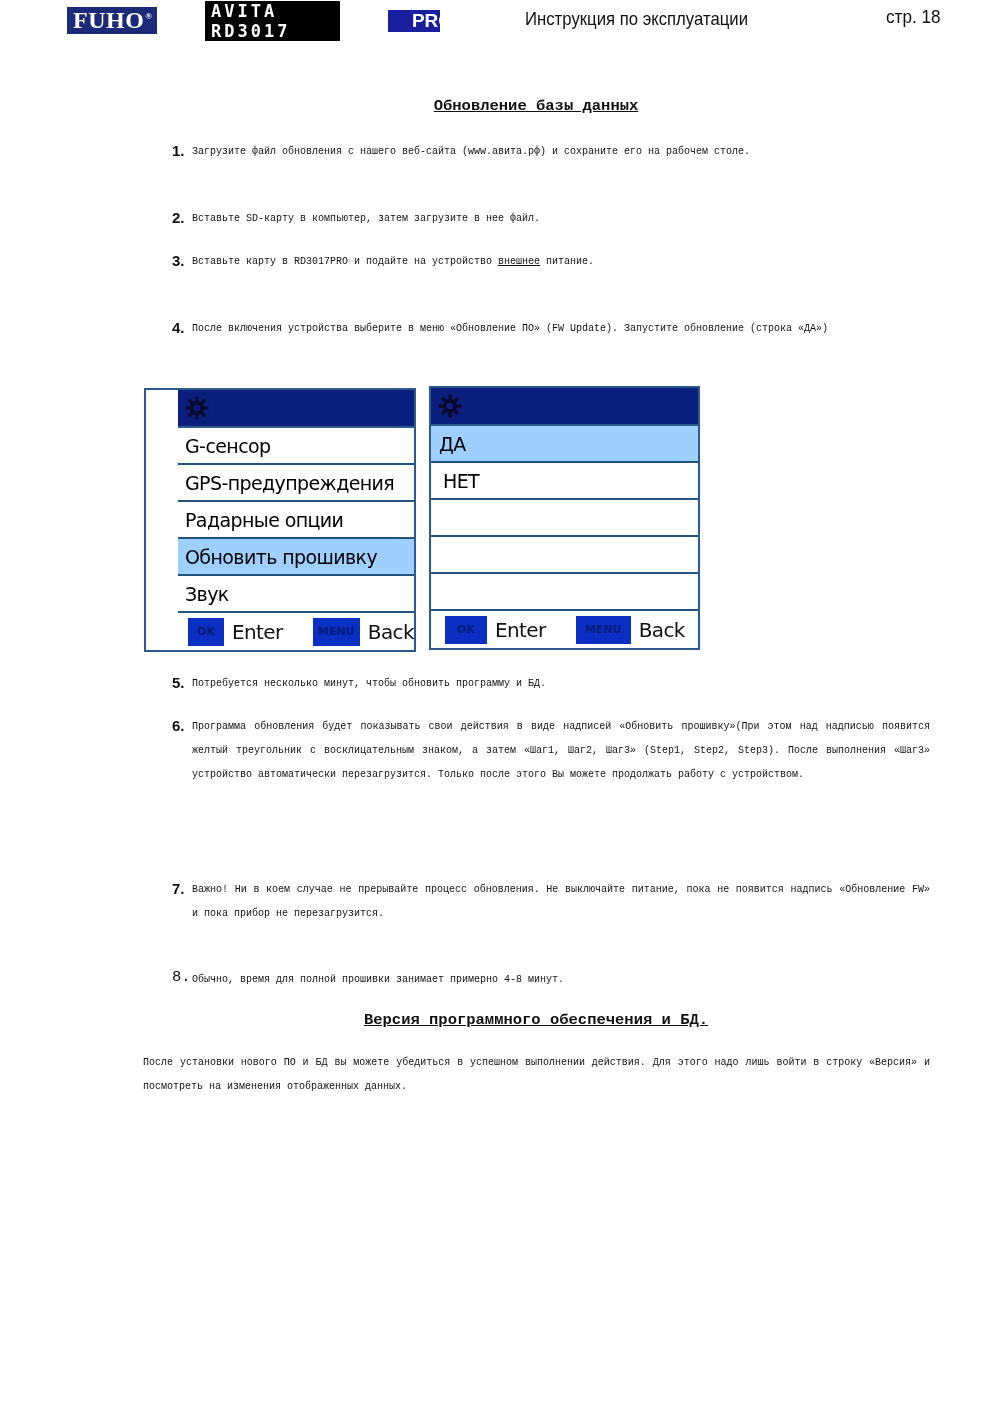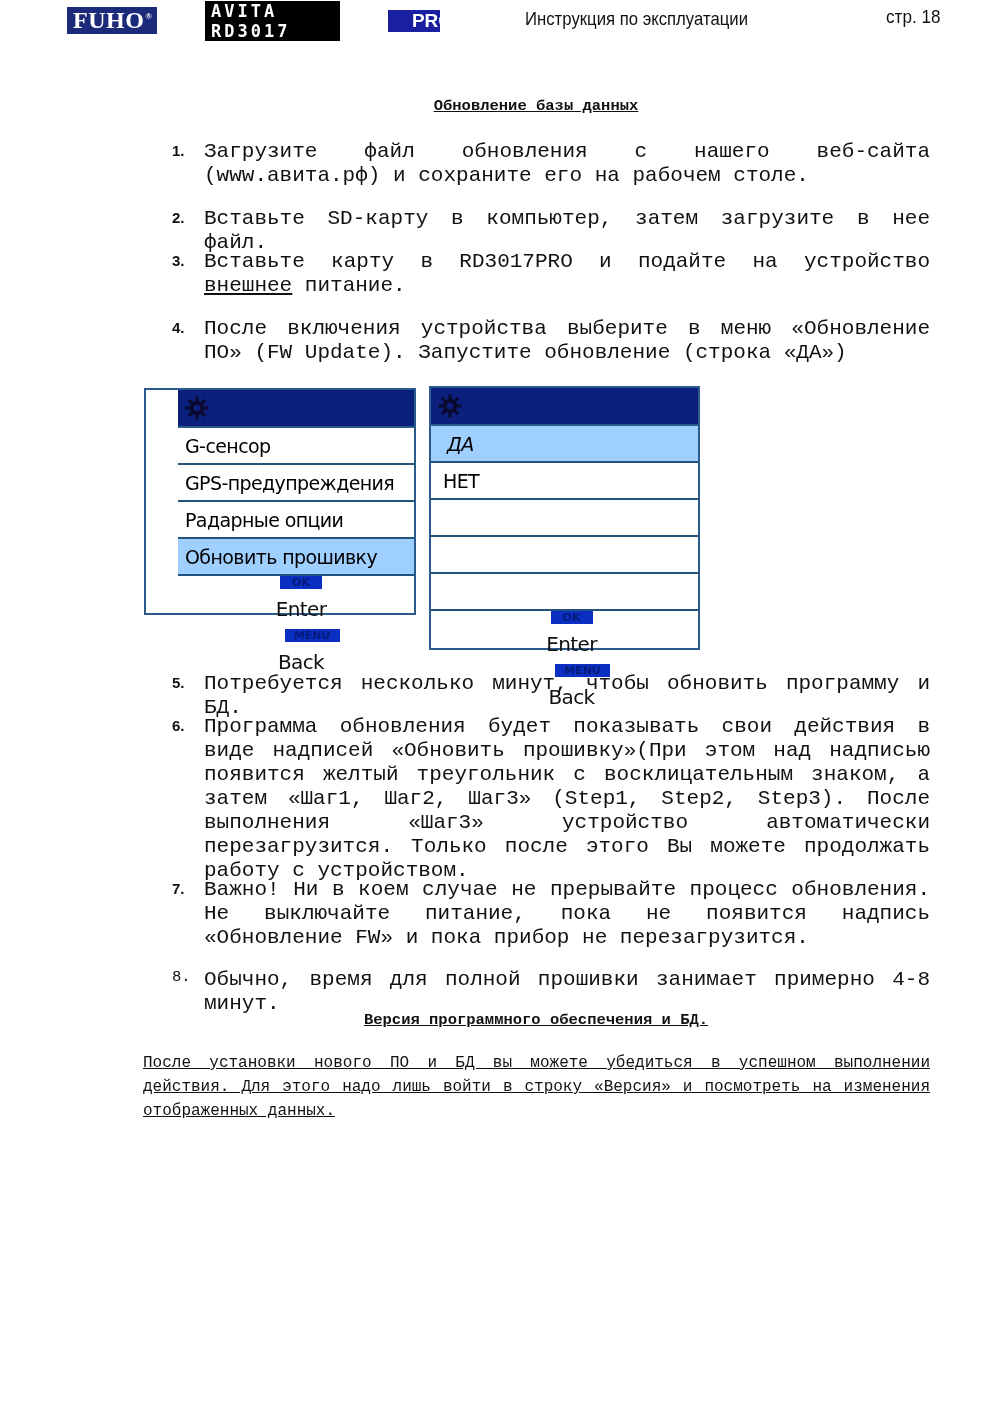--- a/index.html
+++ b/index.html
@@ -45,47 +45,47 @@
     }
     .list-item { position: absolute; left: 172px; width: 758px; }
     .list-num {
       position: absolute; left: 0; top: 0; width: 30px;
       font-family: "Liberation Sans", sans-serif; font-size: 15px; font-weight: bold;
     }
     .list-num.mono-num {
       font-family: "Liberation Mono", "DejaVu Sans Mono", monospace; font-weight: normal; font-size: 15.5px;
     }
     .list-text {
-      margin-left: 32px; line-height: 24px; text-align: justify;
-      font-family: "Liberation Mono", "DejaVu Sans Mono", monospace; font-size: 21px;
+      margin-left: 20px; line-height: 24px; text-align: justify;
+      font-family: "Liberation Mono", "DejaVu Sans Mono", monospace; font-size: 10px;
     }
     .list-text u { }
     .para {
       position: absolute; left: 143px; width: 787px; line-height: 24px; text-align: justify;
-      font-family: "Liberation Mono", "DejaVu Sans Mono", monospace; font-size: 16px; text-decoration: underline;
+      font-family: "Liberation Mono", "DejaVu Sans Mono", monospace; font-size: 10px;
     }
 
     
     .menu {
       position: absolute; border: 2px solid #2c5a8c; background: #fff;
       font-family: "DejaVu Sans", sans-serif;
     }
     .menu-header {
       height: 38px; background: #0b1f7c; display: flex; align-items: center; padding-left: 6px;
       border-bottom: 2px solid #2c5a8c;
     }
     .menu-row {
       height: 37px; border-bottom: 2px solid #24527f; display: flex; align-items: center;
       padding-left: 7px; font-size: 19px; color: #000;
       transform-origin: left center; letter-spacing: -0.6px;
     }
     .menu-row.selected { background: #9fcfff; }
     .menu-footer {
       height: 37px; display: flex; align-items: center; padding-left: 10px; gap: 8px;
-      font-size: 20px; letter-spacing: -0.6px; flex-direction: column;
+      font-size: 20px; letter-spacing: -0.6px;
     }
     .key-btn {
       background: #0a2fc2; color: #061a78; display: inline-flex; align-items: center;
       justify-content: center; height: 28px; font-size: 11px; font-weight: bold;
       letter-spacing: 0;
     }
     .key-ok { width: 42px; }
     .key-menu { width: 55px; margin-left: 22px; }
     .gear { width: 26px; height: 26px; }
   </style>
@@ -136,20 +136,21 @@
         <rect x="1.5" y="10.5" width="5" height="3" transform="rotate(45 12 12)"></rect>
         <rect x="17.5" y="10.5" width="5" height="3" transform="rotate(45 12 12)"></rect>
       </g>
       <circle cx="12" cy="12" r="3" fill="#0b1f7c"></circle>
     </svg>
   </div>
   <div class="menu-row">G-сенсор</div>
   <div class="menu-row">GPS-предупреждения</div>
   <div class="menu-row">Радарные опции</div>
   <div class="menu-row selected">Обновить прошивку</div>
+  <div class="menu-row">Звук</div>
   <div class="menu-footer">
     <span class="key-btn key-ok">OK</span>
     <span>Enter</span>
     <span class="key-btn key-menu">MENU</span>
     <span>Back</span>
   </div>
 </div>
 
 <div class="menu" style="left:429px; top:386px; width:271px;">
   <div class="menu-header">
@@ -161,21 +162,21 @@
         <rect x="1.5" y="10.5" width="5" height="3"></rect>
         <rect x="17.5" y="10.5" width="5" height="3"></rect>
         <rect x="10.5" y="1.5" width="3" height="5" transform="rotate(45 12 12)"></rect>
         <rect x="10.5" y="17.5" width="3" height="5" transform="rotate(45 12 12)"></rect>
         <rect x="1.5" y="10.5" width="5" height="3" transform="rotate(45 12 12)"></rect>
         <rect x="17.5" y="10.5" width="5" height="3" transform="rotate(45 12 12)"></rect>
       </g>
       <circle cx="12" cy="12" r="3" fill="#0b1f7c"></circle>
     </svg>
   </div>
-  <div class="menu-row selected" style="padding-left:16px;font-style:italic;">ДА</div>
+  <div class="menu-row selected" style="padding-left:8px;">ДА</div>
   <div class="menu-row" style="padding-left:12px;">НЕТ</div>
   <div class="menu-row"></div>
   <div class="menu-row"></div>
   <div class="menu-row"></div>
   <div class="menu-footer" style="padding-left:14px;">
     <span class="key-btn key-ok">OK</span>
     <span>Enter</span>
     <span class="key-btn key-menu">MENU</span>
     <span>Back</span>
   </div>

